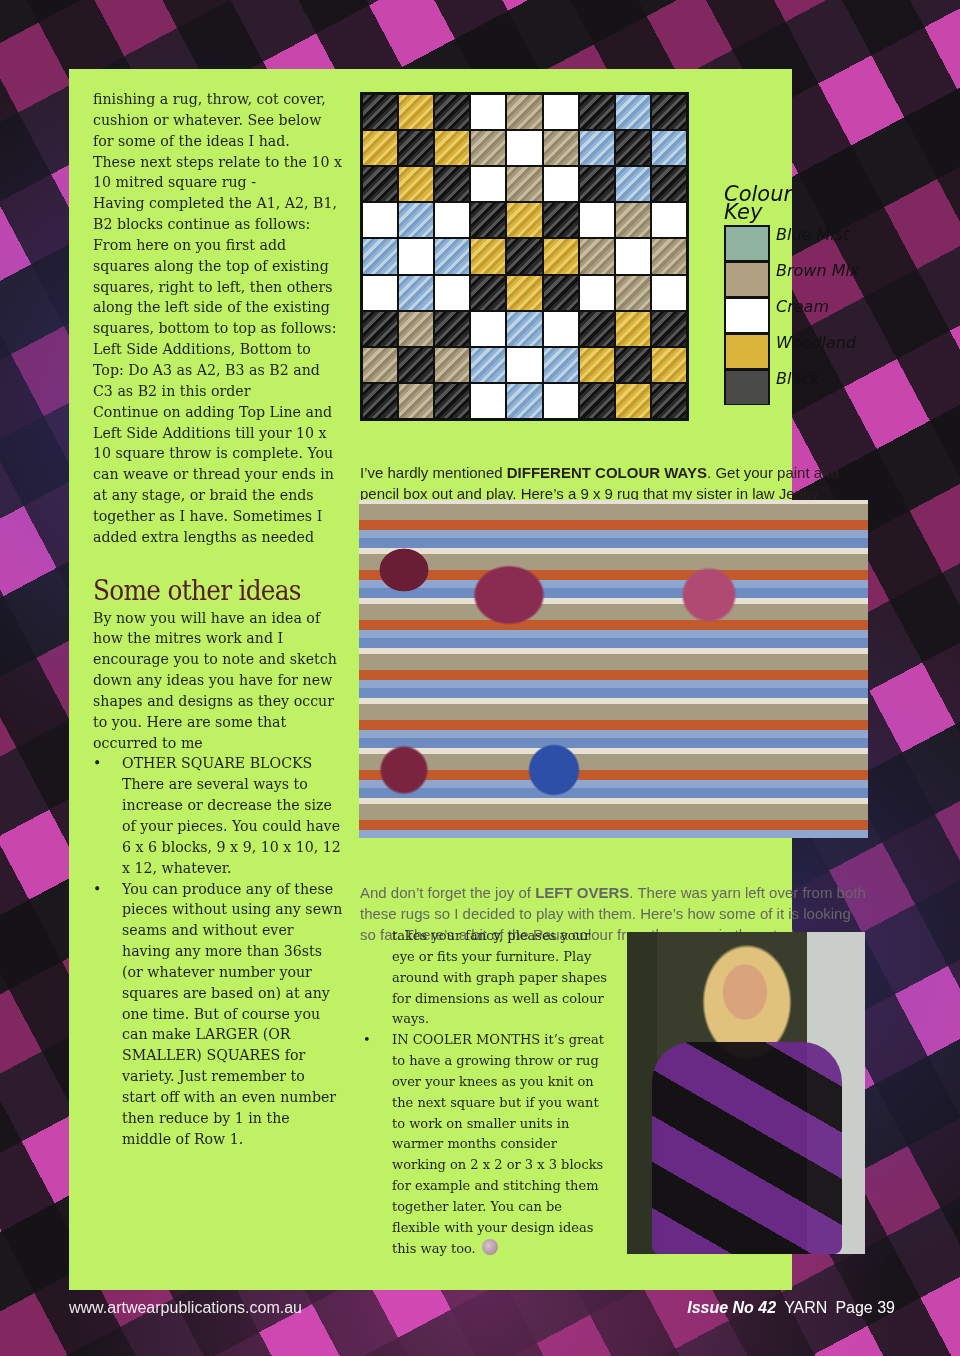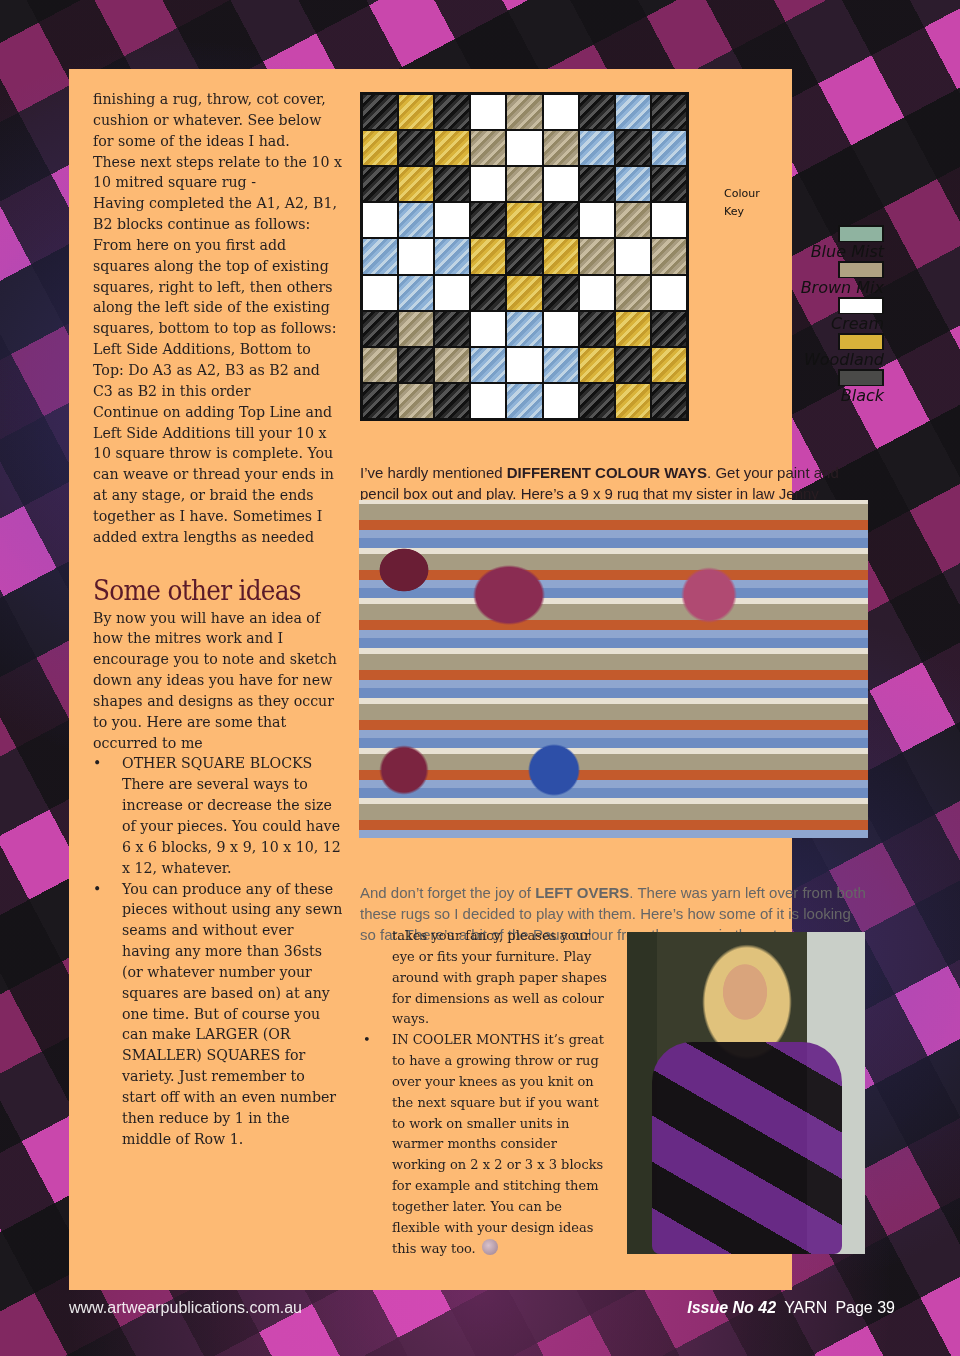--- a/index.html
+++ b/index.html
@@ -18,21 +18,21 @@
   }
   .bg::after {
     content: ""; position: absolute; inset: 0;
     background:
       radial-gradient(circle at 20% 30%, rgba(90,80,200,0.35), transparent 30%),
       radial-gradient(circle at 80% 70%, rgba(90,80,200,0.30), transparent 28%),
       radial-gradient(circle at 50% 95%, rgba(220,80,190,0.35), transparent 30%);
   }
   .page {
     position: absolute; left: 69px; top: 69px; width: 723px; height: 1221px;
-    background: #fdba74;
+    background: #bef264;
   }
   .col-left {
     position: absolute; left: 24px; top: 20px; width: 250px;
     font-size: 14.2px; line-height: 20.85px; color: #231f20;
   }
   .col-left p { margin: 0; }
   .heading {
     font-family: "DejaVu Serif", serif;
     color: #5a1a2a; font-size: 27px; line-height: 30px;
     letter-spacing: -0.8px; margin: 28px 0 2px 0; font-weight: normal;
@@ -55,23 +55,23 @@
   .cell { border: 1px solid #111; position: relative; overflow: hidden; }
   .cell.black { background: repeating-linear-gradient(135deg, #2a2a2a 0 3px, #555 3px 6px, #111 6px 9px); }
   .cell.brown { background: repeating-linear-gradient(135deg, #a89c80 0 3px, #c8bca0 3px 6px, #948866 6px 9px); }
   .cell.cream { background: #ffffff; }
   .cell.wood  { background: repeating-linear-gradient(135deg, #d9b33a 0 3px, #e8cf6a 3px 6px, #c69d2c 6px 9px); }
   .cell.blue  { background: repeating-linear-gradient(135deg, #8fb3d8 0 3px, #c0d4e4 3px 6px, #7aa0c8 6px 9px); }
   .key {
     position: absolute; left: 655px; top: 116px; width: 160px;
     font-family: "DejaVu Sans", sans-serif; color: #111;
   }
-  .key-title { font-size: 11px; line-height: 18px; }
+  .key-title { font-size: 21px; line-height: 18px; font-style: italic; }
   .key-list { margin-top: 4px; }
-  .key-row { display: flex; align-items: flex-end; height: 36px; flex-direction: column; }
+  .key-row { display: flex; align-items: flex-start; height: 36px; }
   .swatch { width: 46px; height: 36px; border: 2px solid #111; border-bottom-width: 1px; box-sizing: border-box; }
   .key-label { margin-left: 6px; font-size: 16px; font-style: italic; }
   .caption {
     position: absolute; left: 291px; width: 510px;
     font-family: "Liberation Sans", sans-serif; font-size: 15px; line-height: 20.8px; margin-top: 36px;
   }
   .caption b { font-weight: bold; }
   .cap1 { top: 358px; color: #2a1d22; }
   .cap2 { top: 778px; color: #666666; }
   .photo-rug {

